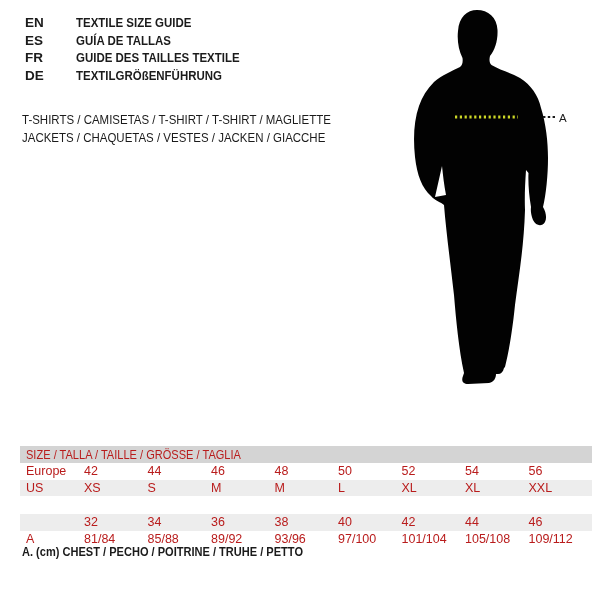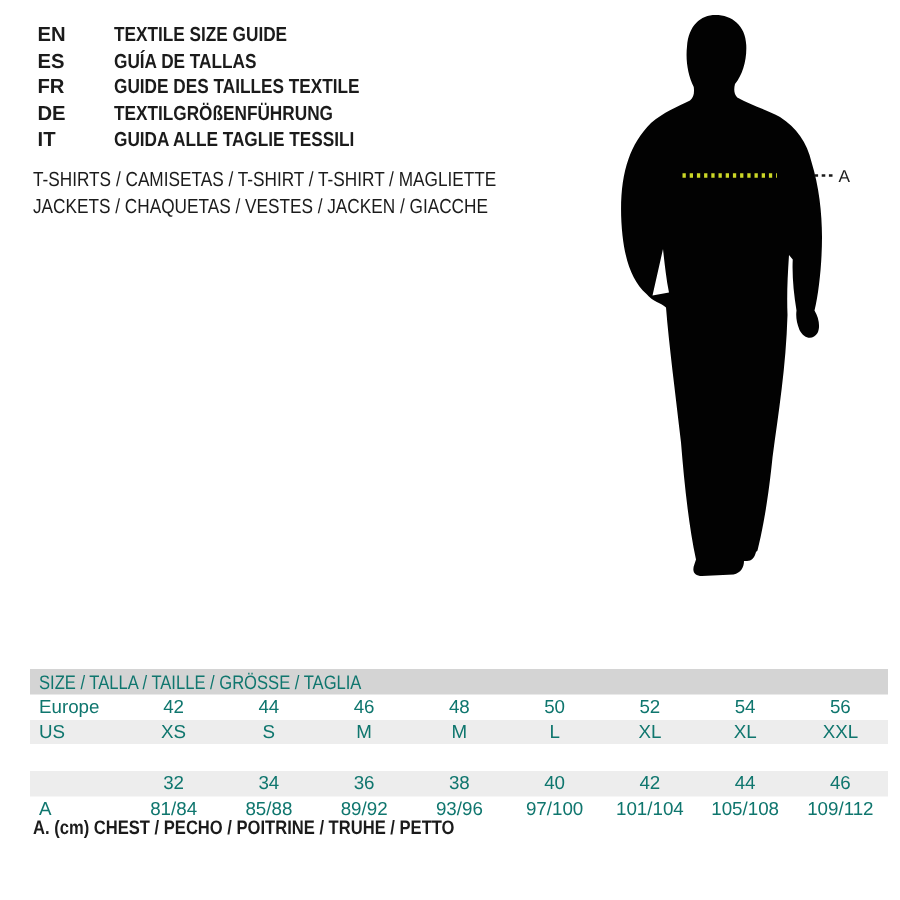--- a/index.html
+++ b/index.html
@@ -13,25 +13,25 @@
   .lang-row{display:flex;height:17.5px;font-size:13.5px;font-weight:700;gap:16px;}
   .lang-code{width:35px;}
   
   .garment{position:absolute;left:22px;top:110px;font-size:13.5px;font-weight:400;}
   .g-line{display:flex;align-items:center;height:18px;}
   
   .figure{position:absolute;left:397px;top:5px;width:175px;height:385px;}
   
   .section-title{position:absolute;left:21px;top:420px;font-size:13.5px;font-weight:700;}
   
-  .size-table{position:absolute;left:20px;top:446px;width:572px;font-size:12.5px;color:#0f766e;}
+  .size-table{position:absolute;left:20px;top:446px;width:572px;font-size:12.5px;color:#b91c1c;}
   .t-header{height:17px;display:flex;align-items:center;padding-left:6px;box-sizing:border-box;font-size:13px;}
   .t-row{display:flex;align-items:center;height:16.5px;}
   .t-label{width:64px;padding-left:6px;box-sizing:border-box;}
-  .t-cell{flex:1;text-align:center;}
+  .t-cell{flex:1;text-align:left;}
   
   .footnote{position:absolute;left:22px;top:544px;font-size:13px;font-weight:700;}
 </style>
 </head>
 <body>
 
 <div class="canvas">
 
   <div class="lang-list" id="lang-list">
       <div class="lang-row">
@@ -42,24 +42,20 @@
         <span class="lang-code">ES</span>
         <span class="cond">GUÍA DE TALLAS</span>
       </div>
       <div class="lang-row">
         <span class="lang-code">FR</span>
         <span class="cond">GUIDE DES TAILLES TEXTILE</span>
       </div>
       <div class="lang-row">
         <span class="lang-code">DE</span>
         <span class="cond">TEXTILGRÖßENFÜHRUNG</span>
-      </div>
-      <div class="lang-row">
-        <span class="lang-code">IT</span>
-        <span class="cond">GUIDA ALLE TAGLIE TESSILI</span>
       </div>
     </div>
 
   <div class="garment" id="garment-lines">
       <div class="g-line">
         <span class="cond">T-SHIRTS / CAMISETAS / T-SHIRT / T-SHIRT / MAGLIETTE</span>
       </div>
       <div class="g-line">
         <span class="cond">JACKETS / CHAQUETAS / VESTES / JACKEN / GIACCHE</span>
       </div>

